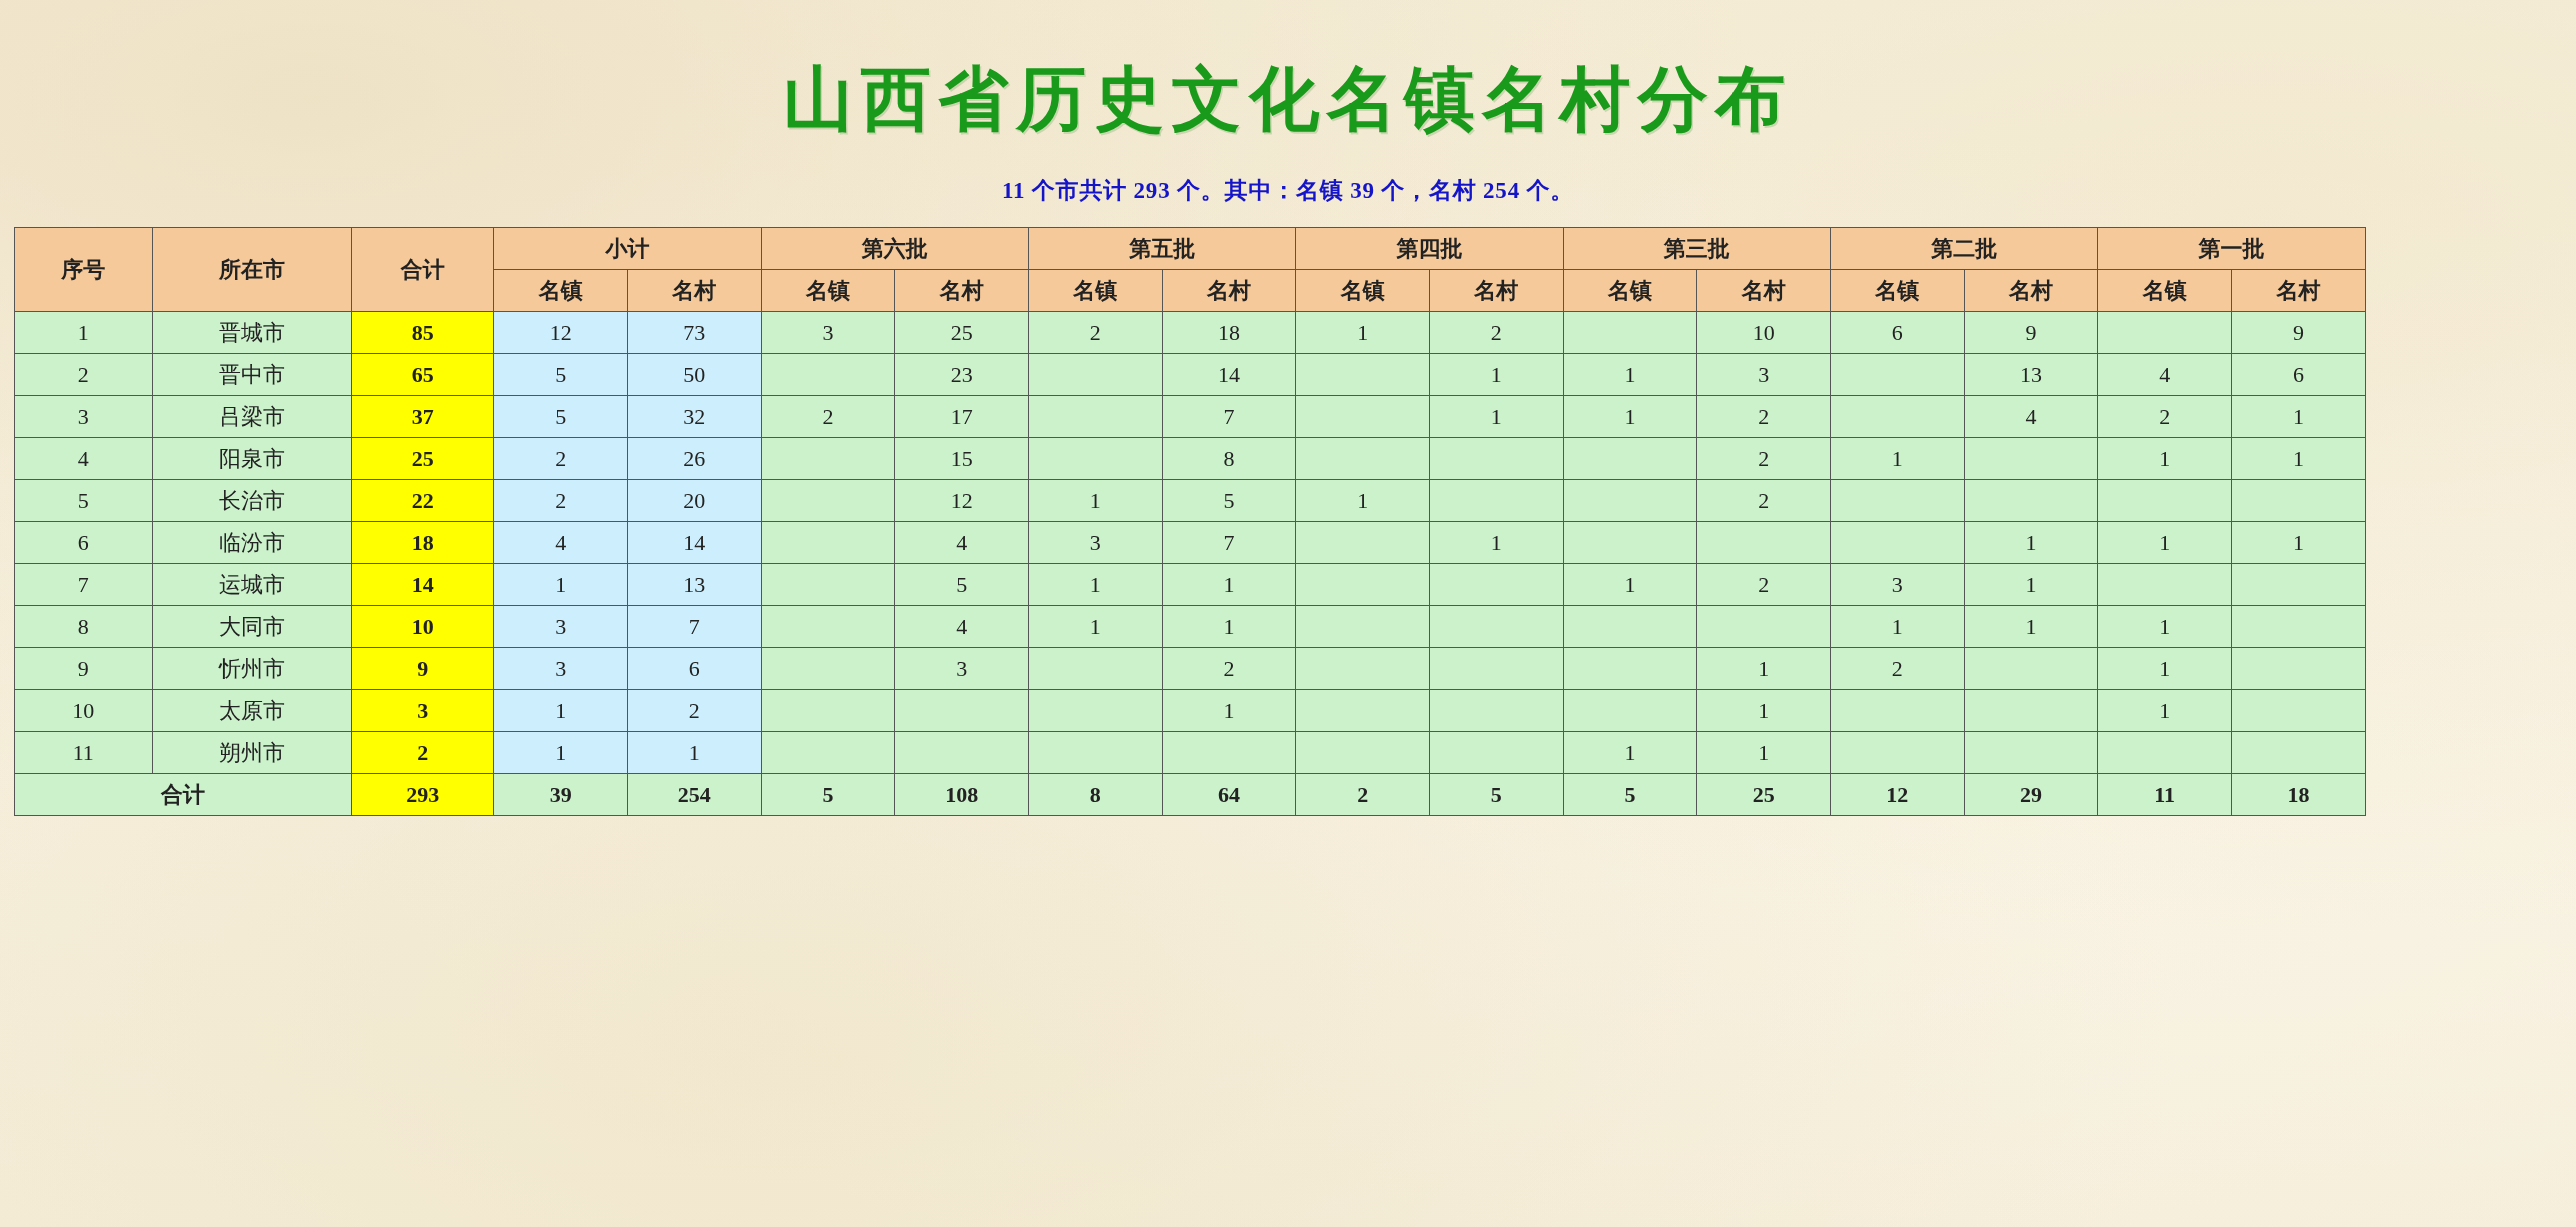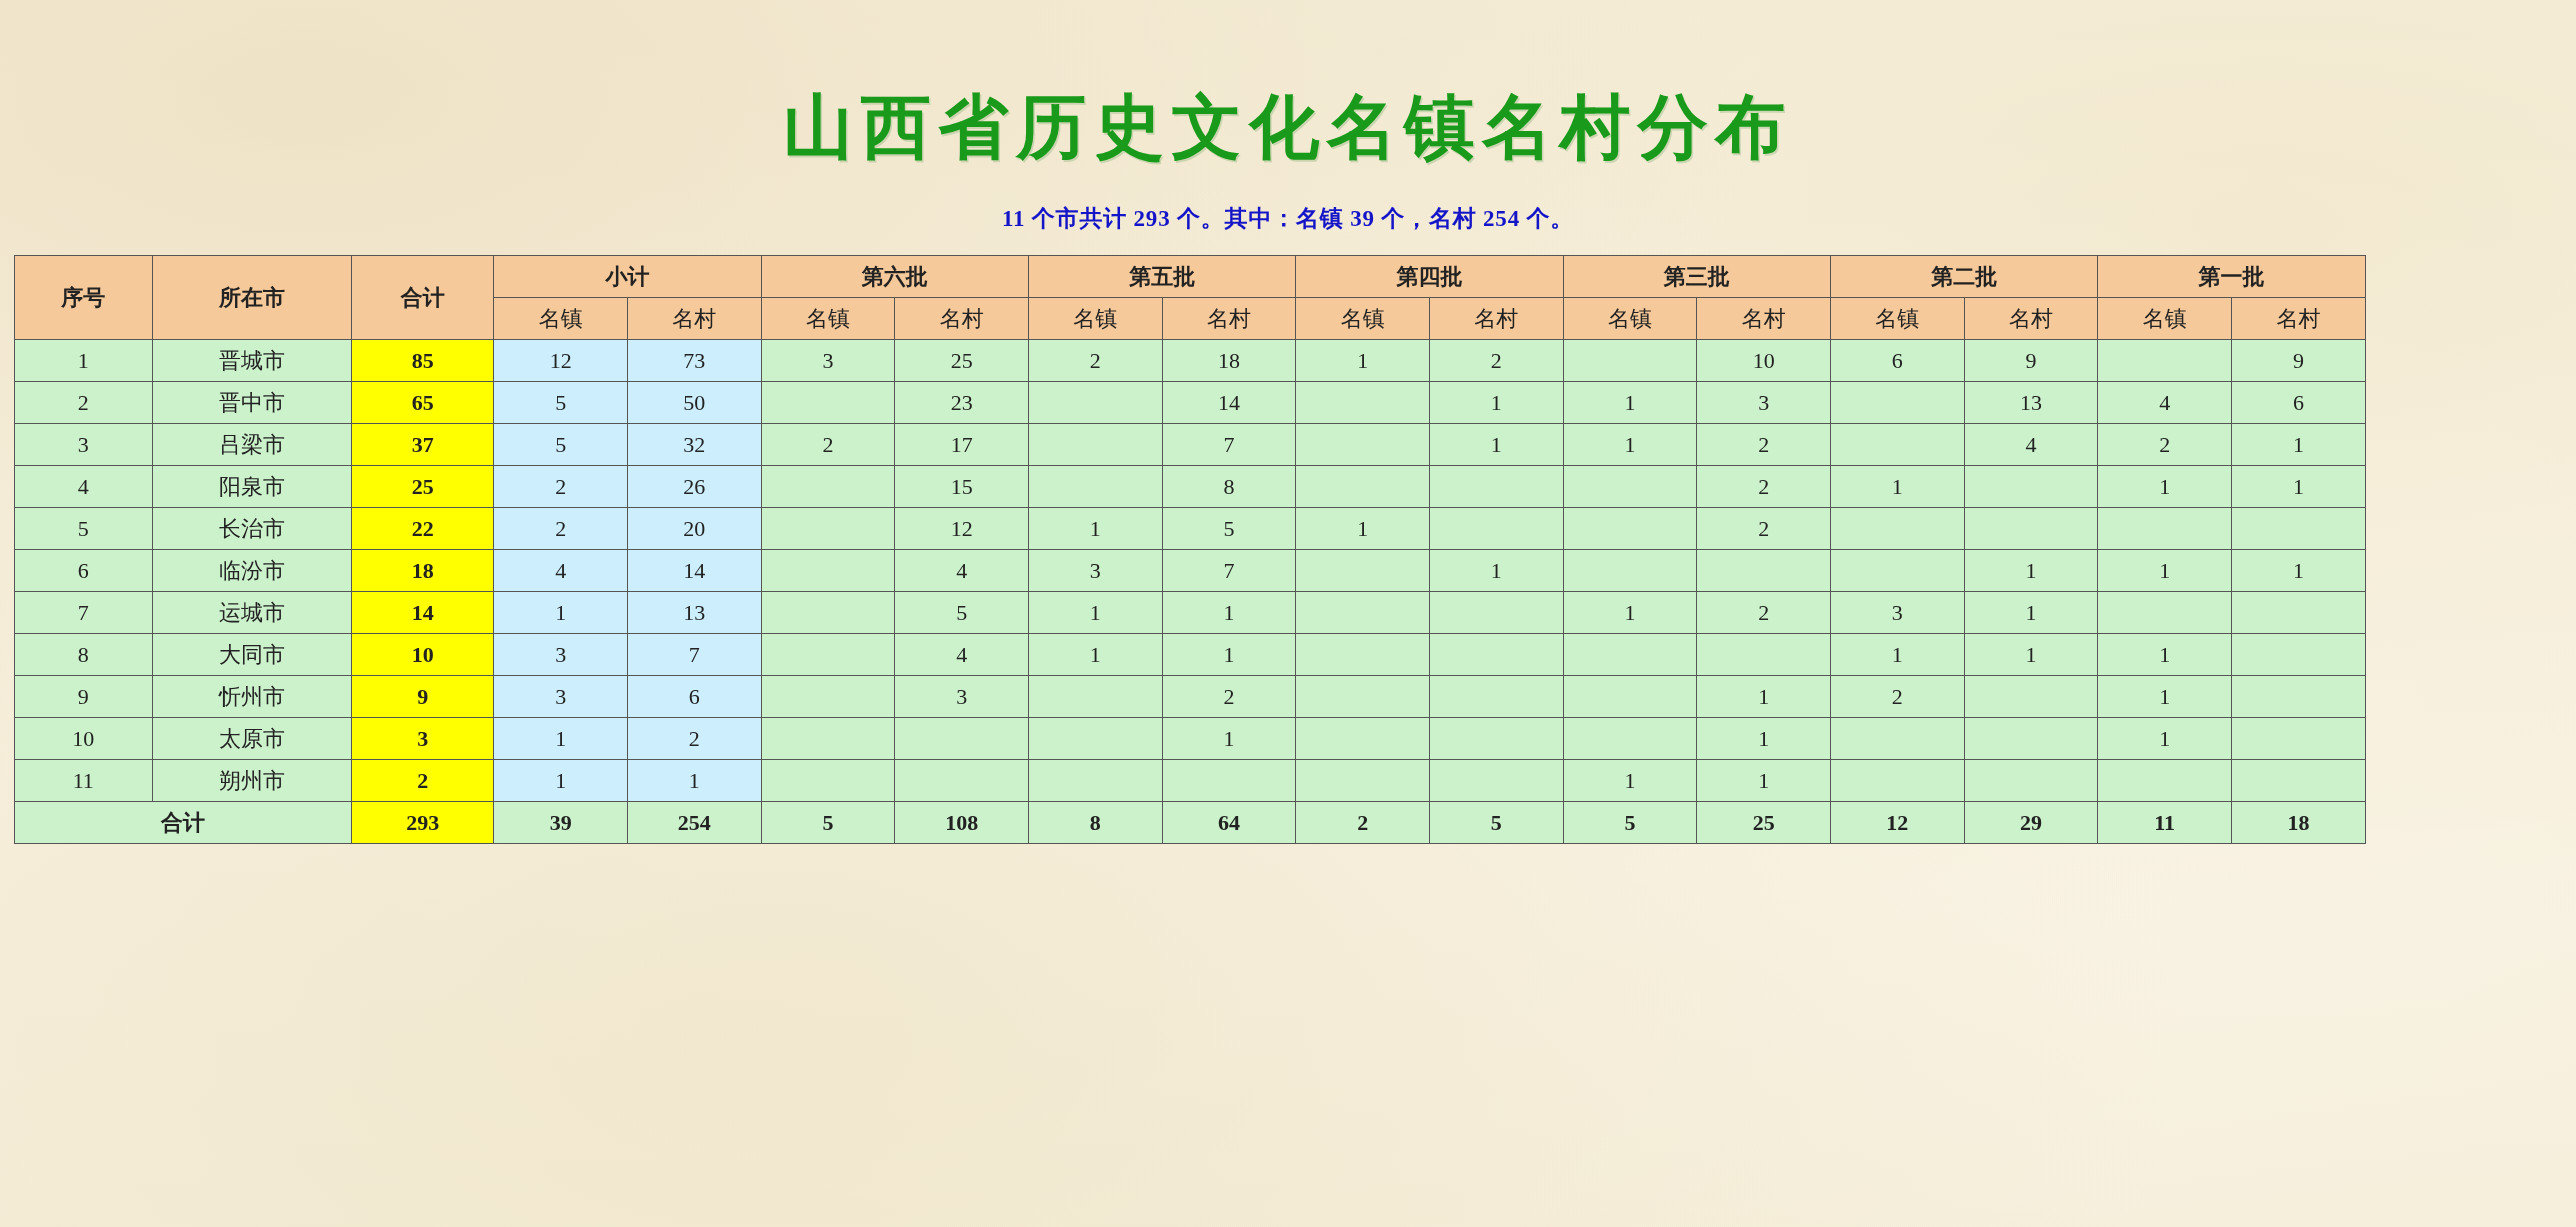--- a/index.html
+++ b/index.html
@@ -23,21 +23,21 @@
       radial-gradient(ellipse at 30% 85%, rgba(238,226,196,0.6) 0%, rgba(247,240,222,0) 55%),
       radial-gradient(ellipse at 70% 60%, rgba(250,245,232,0.8) 0%, rgba(247,240,222,0) 60%),
       linear-gradient(180deg, #f6efdc 0%, #f9f3e4 40%, #f5eeda 100%);
     box-sizing: border-box;
   }
   .title {
     text-align: center;
     color: #1a9a1a;
     font-size: 70px;
     line-height: 1;
-    padding-top: 92px;
+    padding-top: 64px;
     letter-spacing: 7.7px;
     font-weight: bold;
     font-family: "DejaVu Serif", "Liberation Serif", serif;
     text-shadow: 1.5px 1.5px 0 rgba(20,120,20,0.18);
   }
   .subtitle {
     text-align: center;
     color: #1414c8;
     font-size: 23px;
     font-weight: bold;
@@ -61,21 +61,21 @@
     height: 41px;
     padding: 0;
   }
   .hdr {
     background: #f5c999;
     font-weight: bold;
     font-size: 24px;
   }
   .hdr-sub {
     background: #f5c999;
-    font-weight: normal;
+    font-weight: bold;
     font-size: 22px;
   }
   td.body-cell {
     background: #ccf2cc;
   }
   td.total-col {
     background: #ffff00;
     font-weight: bold;
   }
   td.sub-col {

